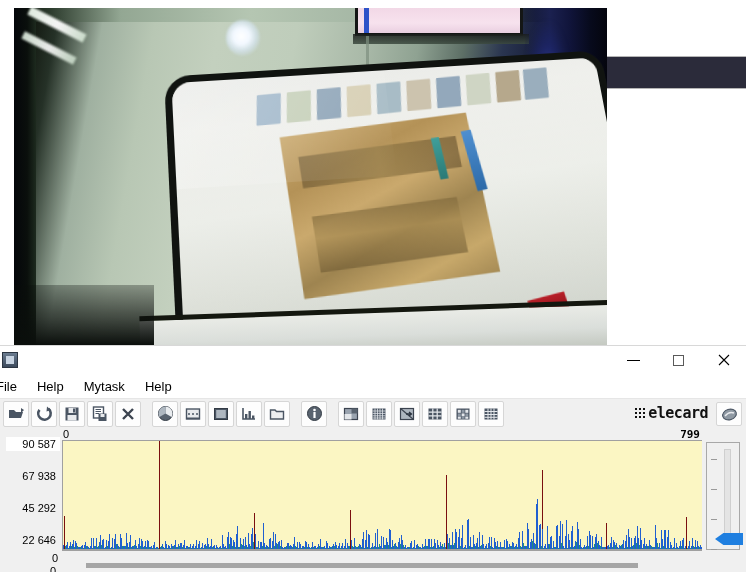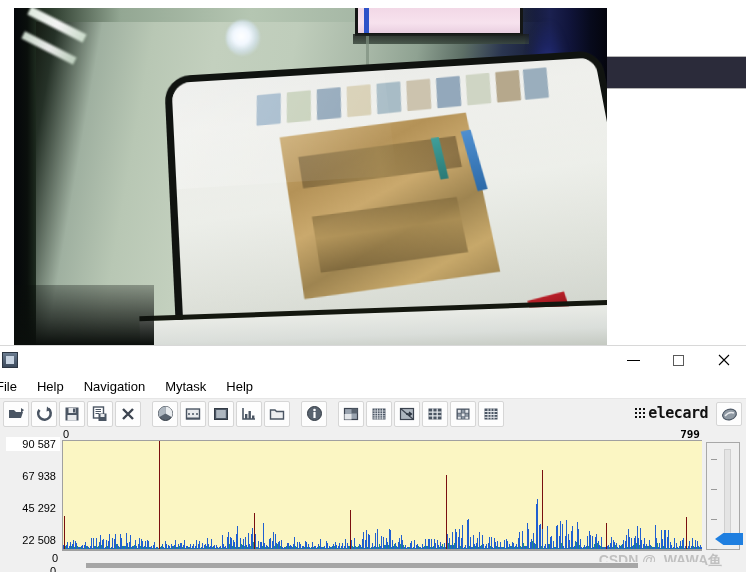--- a/index.html
+++ b/index.html
@@ -335,21 +335,20 @@
           <svg width="12" height="12" viewBox="0 0 12 12">
             <path d="M1 1 L11 11 M11 1 L1 11" stroke="#000" stroke-width="1.1" fill="none"></path>
           </svg>
         </div>
       </div>
     </div>
 
     <div class="menubar">
       <div class="mi">File</div>
       <div class="mi">Help</div>
-      <div class="mi">Navigation</div>
       <div class="mi">Mytask</div>
       <div class="mi">Help</div>
     </div>
 
     <div class="toolbar">
 
       <div class="tb-btn">
         <svg width="17" height="17" viewBox="0 0 17 17">
           <path d="M1 5 L6 5 L8 7 L1 7 Z" fill="#4a5563"></path>
           <path d="M1 7 L15 7 L13 13 L1 13 Z" fill="#4a5563"></path>
@@ -501,21 +500,21 @@
     </div>
 
     <div class="chart-area">
       <div class="xlabel-left">0</div>
       <div class="xlabel-right">799</div>
 
       <div class="yaxis">
         <div class="ytick top-hl" style="top:4px;">90 587</div>
         <div class="ytick" style="top:36px;">67 938</div>
         <div class="ytick" style="top:68px;">45 292</div>
-        <div class="ytick" style="top:100px;">22 508</div>
+        <div class="ytick" style="top:100px;">22 646</div>
         <div class="ytick" style="top:131px;">0</div>
       </div>
 
       <div class="plot">
         <div class="bars" id="bars">
             <div class="bar" style="left: 0px; height: 4.45803px; background: rgb(31, 95, 208); width: 1px;"></div>
             <div class="bar" style="left: 1px; height: 33.3823px; background: rgb(122, 15, 15); width: 1px;"></div>
             <div class="bar" style="left: 2px; height: 2.9381px; background: rgb(31, 143, 122); width: 1px;"></div>
             <div class="bar" style="left: 3px; height: 4.40536px; background: rgb(31, 95, 208); width: 1px;"></div>
             <div class="bar" style="left: 4px; height: 7.07527px; background: rgb(31, 95, 208); width: 1px;"></div>
@@ -1152,21 +1151,20 @@
             <div class="bar" style="left: 633px; height: 2.22476px; background: rgb(31, 143, 122); width: 1px;"></div>
             <div class="bar" style="left: 634px; height: 8.4791px; background: rgb(31, 95, 208); width: 1px;"></div>
             <div class="bar" style="left: 635px; height: 2.57094px; background: rgb(31, 95, 208); width: 1px;"></div>
             <div class="bar" style="left: 636px; height: 2.39034px; background: rgb(31, 143, 122); width: 1px;"></div>
             <div class="bar" style="left: 637px; height: 4.0904px; background: rgb(31, 95, 208); width: 1px;"></div>
             <div class="bar" style="left: 638px; height: 1.8184px; background: rgb(31, 95, 208); width: 1px;"></div>
           </div>
       </div>
       <div class="plot-bottom-line"></div>
 
-      <div class="watermark">CSDN @_WAWA鱼</div>
 
       <div class="zoom-slider">
         <div class="zs-track"></div>
         <div class="zs-tick" style="top:16px;"></div>
         <div class="zs-tick" style="top:46px;"></div>
         <div class="zs-tick" style="top:76px;"></div>
         <div class="zs-tick" style="top:106px;"></div>
         <div class="zs-thumb"></div>
       </div>
 

